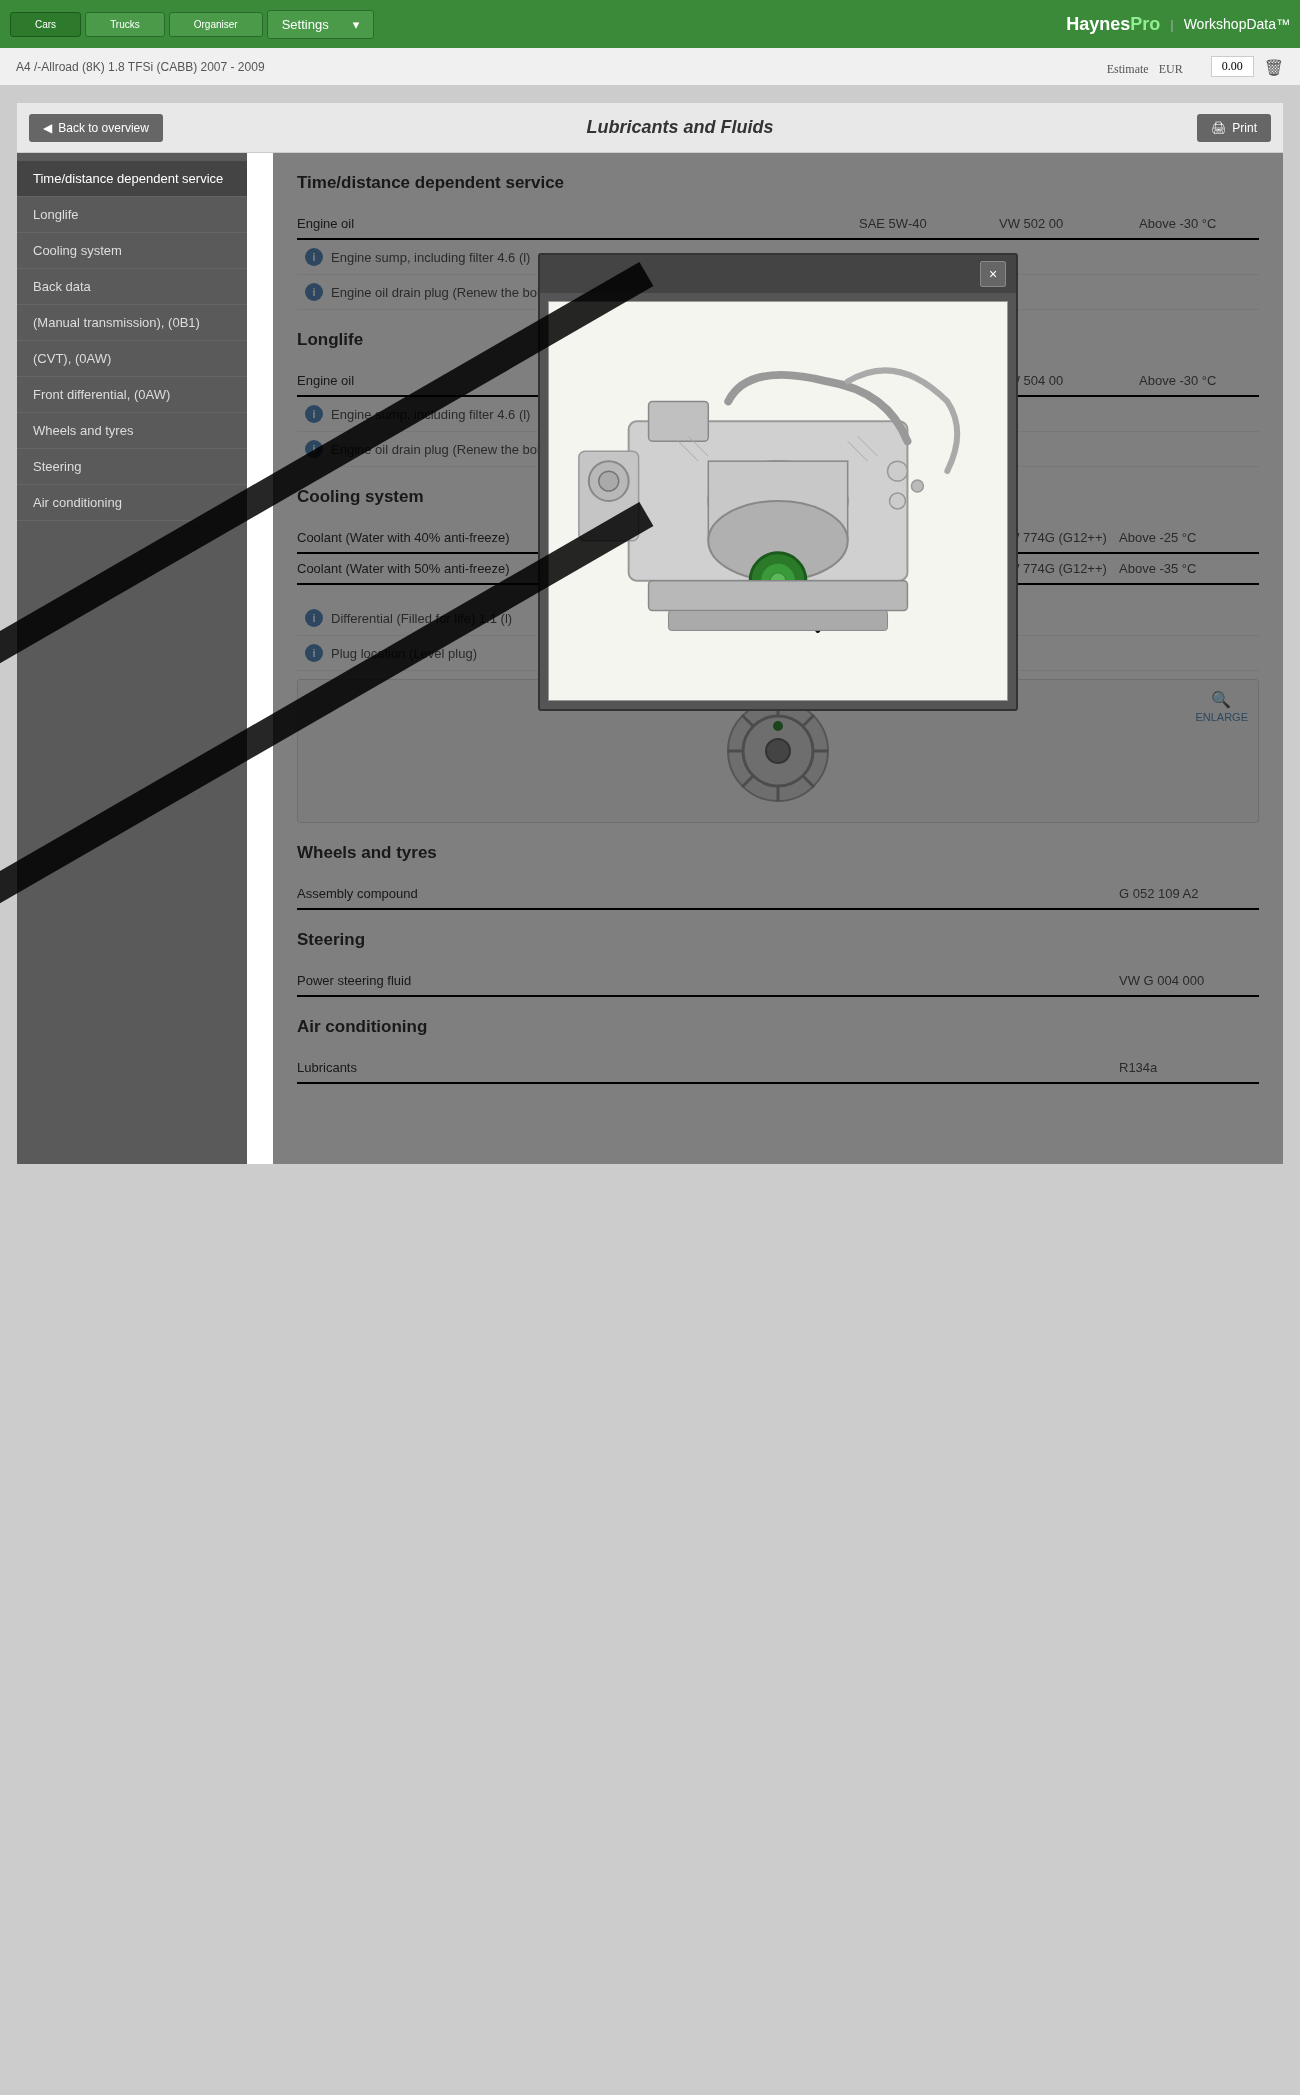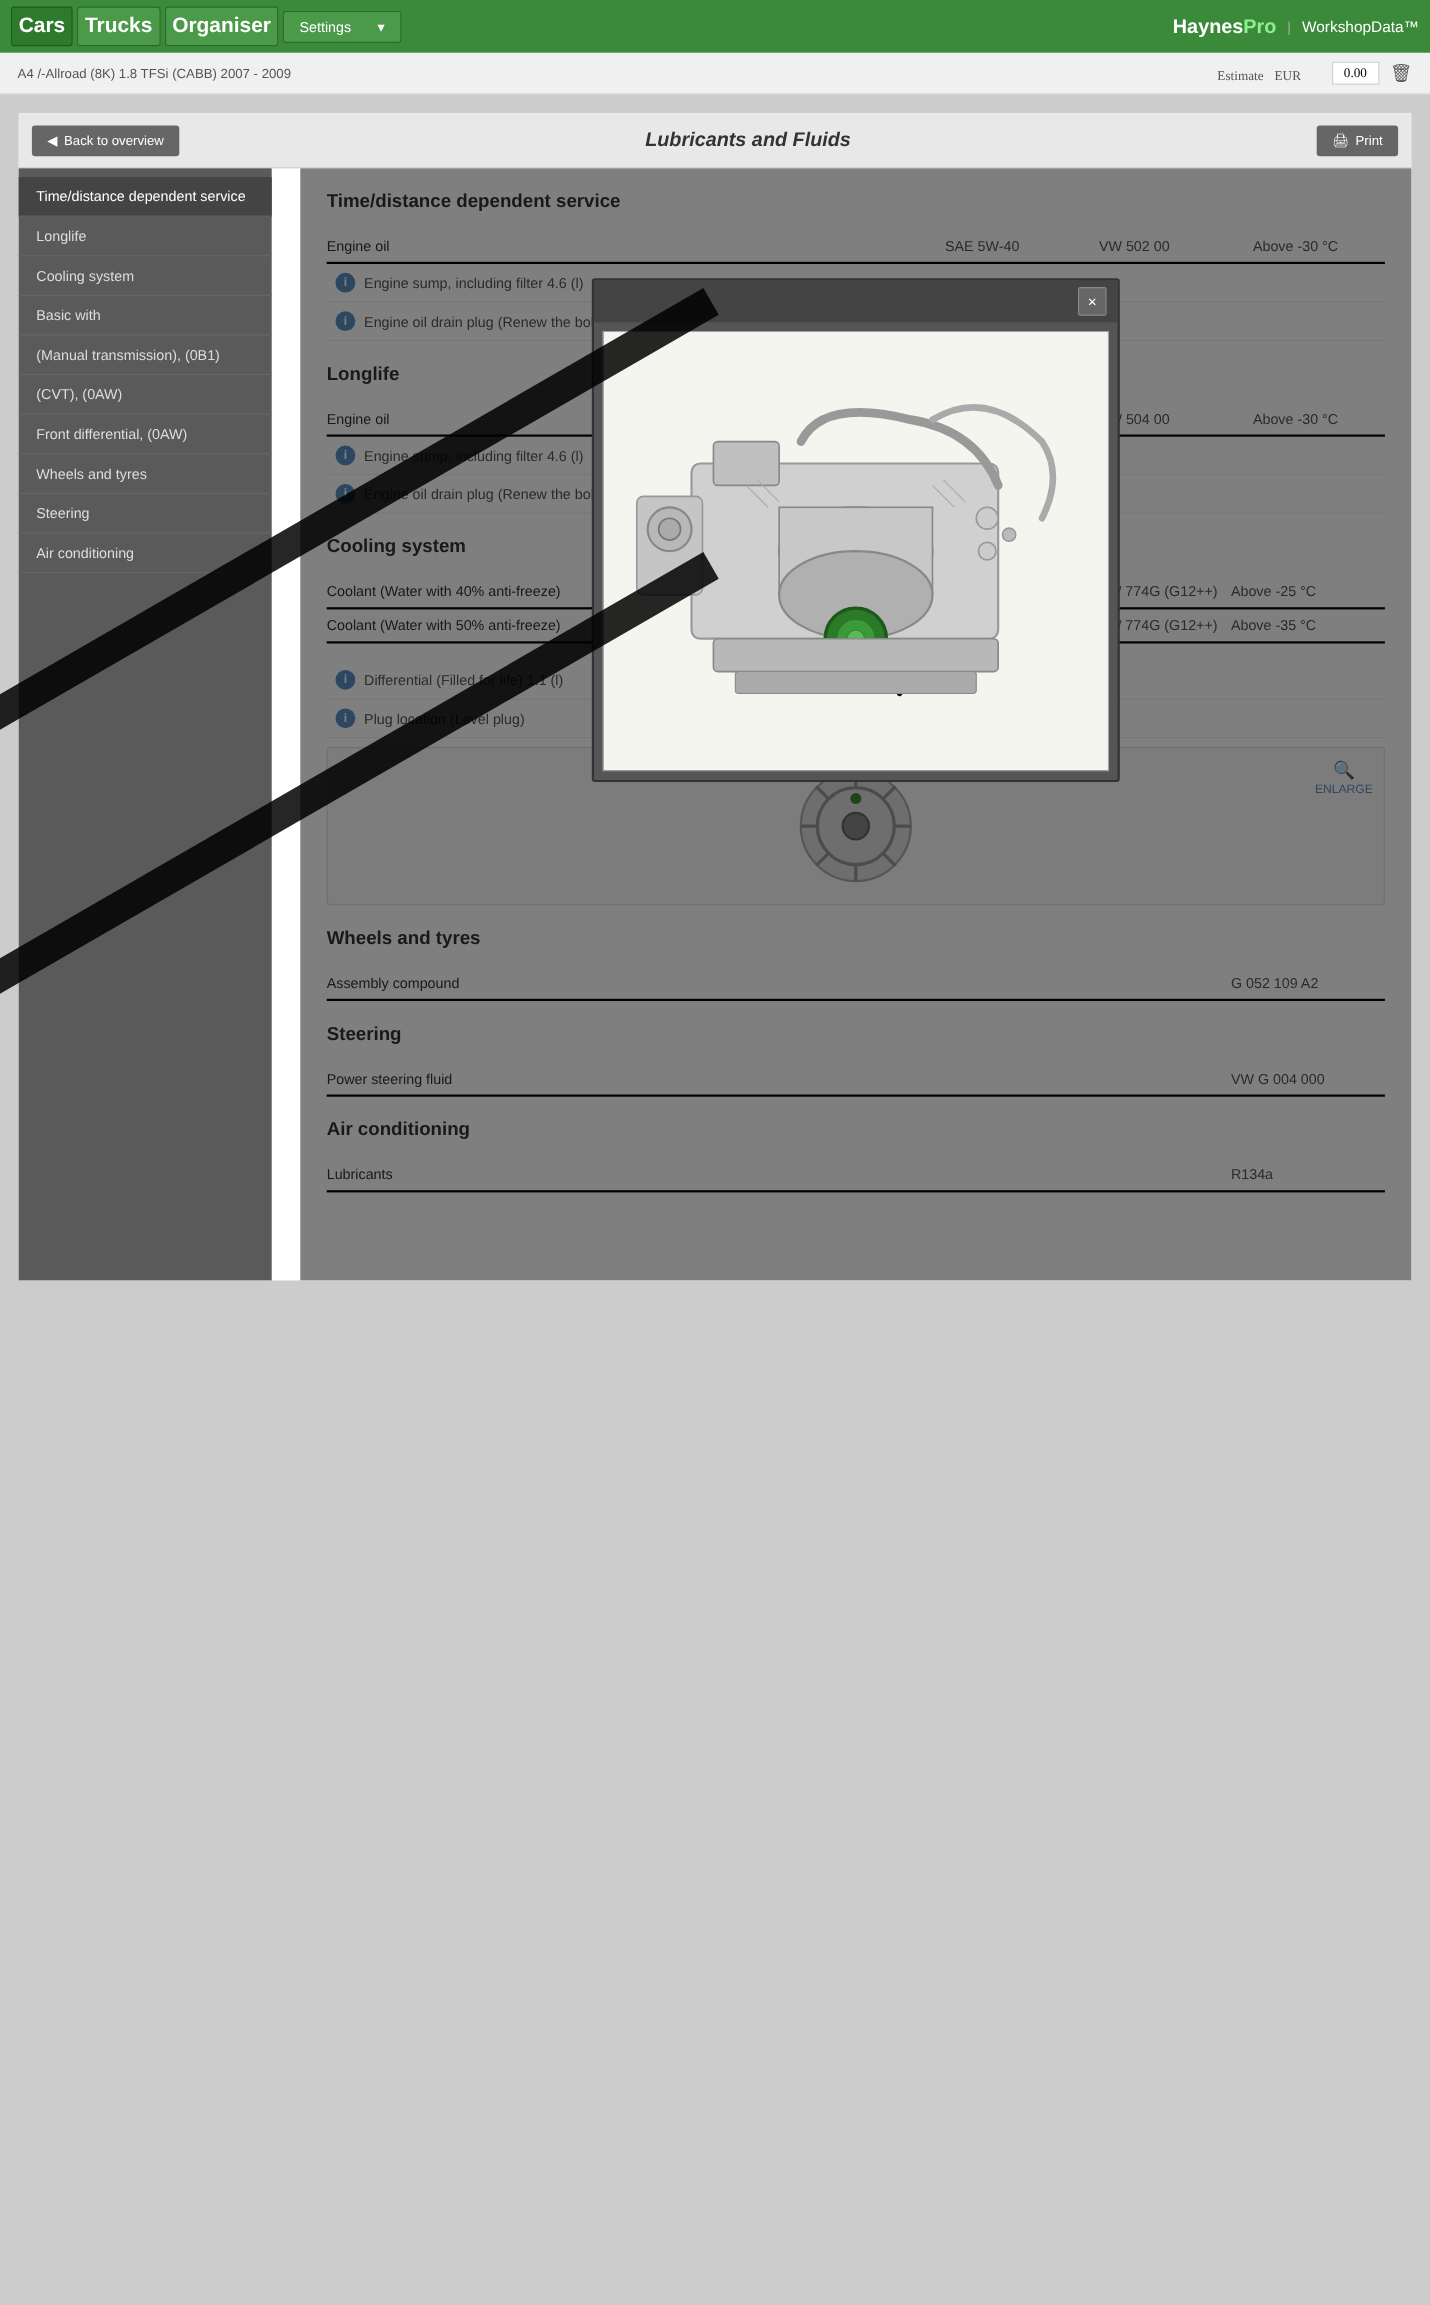--- a/index.html
+++ b/index.html
@@ -12,25 +12,24 @@
       display: flex;
       align-items: center;
       padding: 0 10px;
       justify-content: space-between;
     }
     .top-nav-left { display: flex; align-items: center; gap: 4px; }
     .nav-btn {
       background: #4a9a4a;
       border: 1px solid #2a6a2a;
       color: white;
-      padding: 6px 6px;
-      font-size: 19px;
+      padding: 6px 24px;
+      font-size: 10px;
       cursor: pointer;
       border-radius: 3px;
-      font-weight: bold;
     }
     .nav-btn.active { background: #2d7a2d; border-color: #1a5a1a; }
     .nav-btn-settings {
       background: #4a9a4a;
       border: 1px solid #2a6a2a;
       color: white;
       padding: 6px 14px;
       font-size: 13px;
       cursor: pointer;
       border-radius: 3px;
@@ -303,21 +302,21 @@
       <div class="sidebar-item active">
         <span>Time/distance dependent service</span>
       </div>
       <div class="sidebar-item">
         <span>Longlife</span>
       </div>
       <div class="sidebar-item">
         <span>Cooling system</span>
       </div>
       <div class="sidebar-item">
-        <span>Basic with</span>
+        <span>Back data</span>
       </div>
       <div class="sidebar-item">
         <span>(Manual transmission), (0B1)</span>
       </div>
       <div class="sidebar-item">
         <span>(CVT), (0AW)</span>
       </div>
       <div class="sidebar-item">
         <span>Front differential, (0AW)</span>
       </div>

